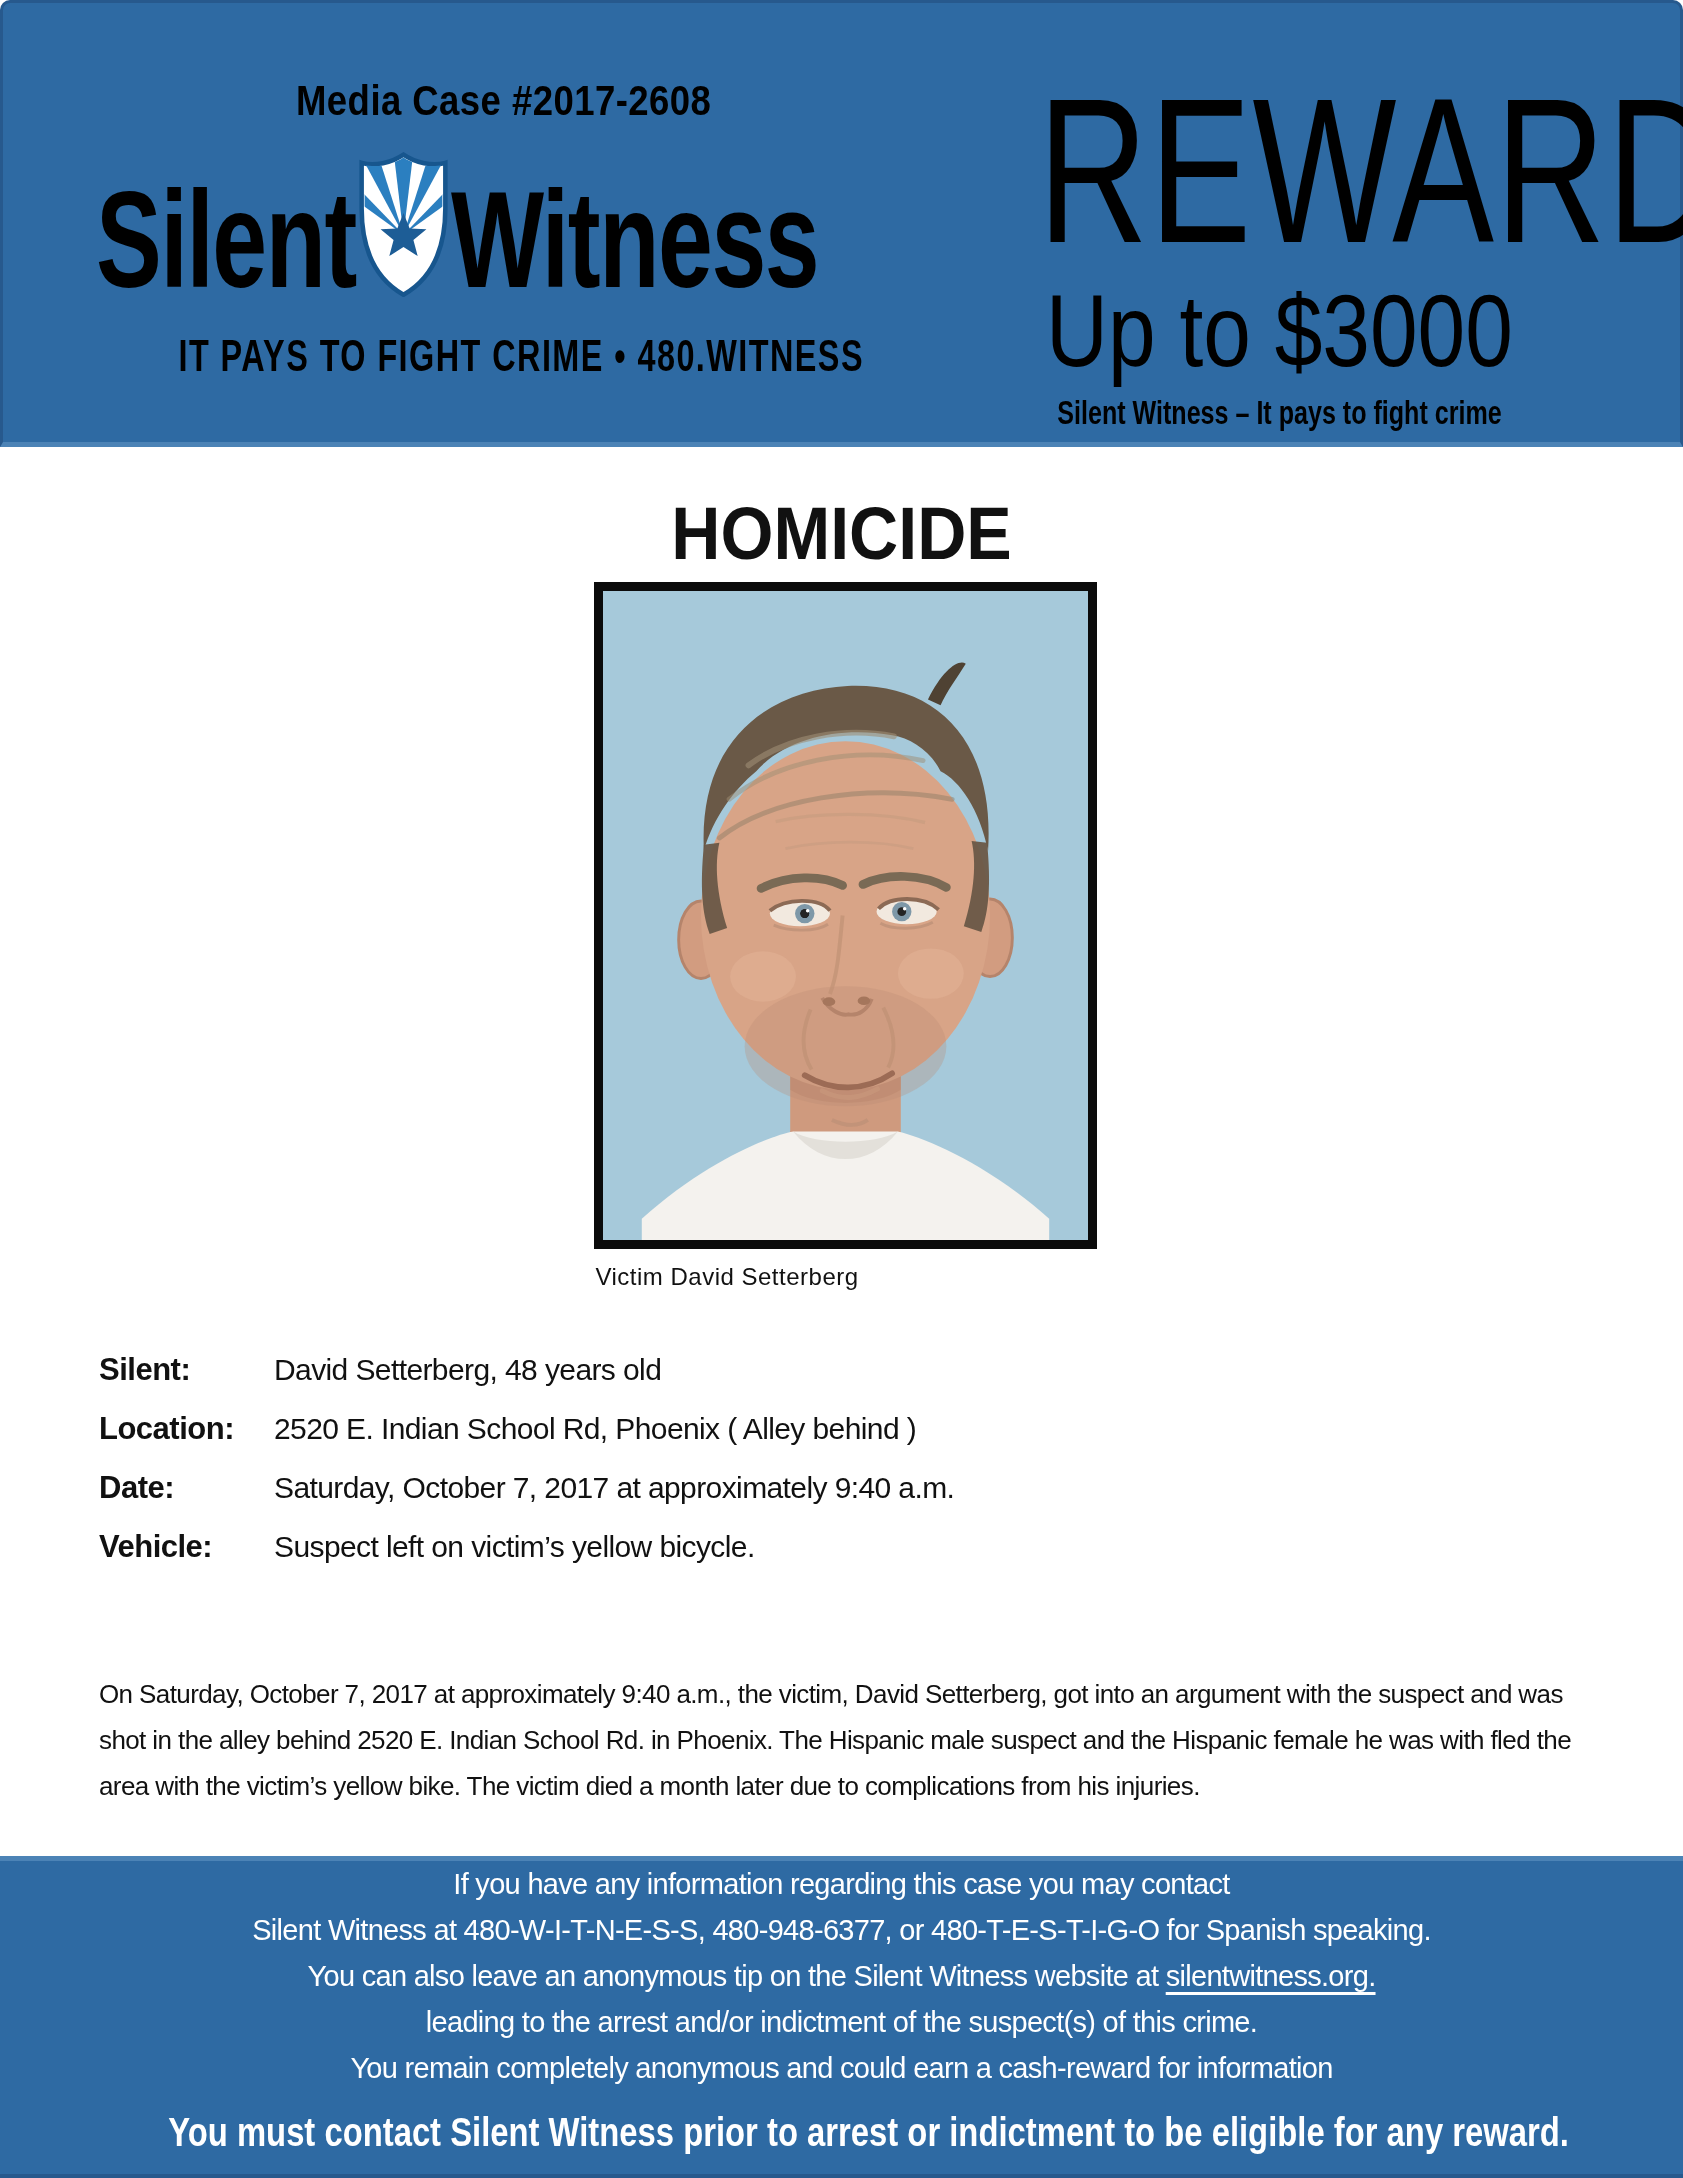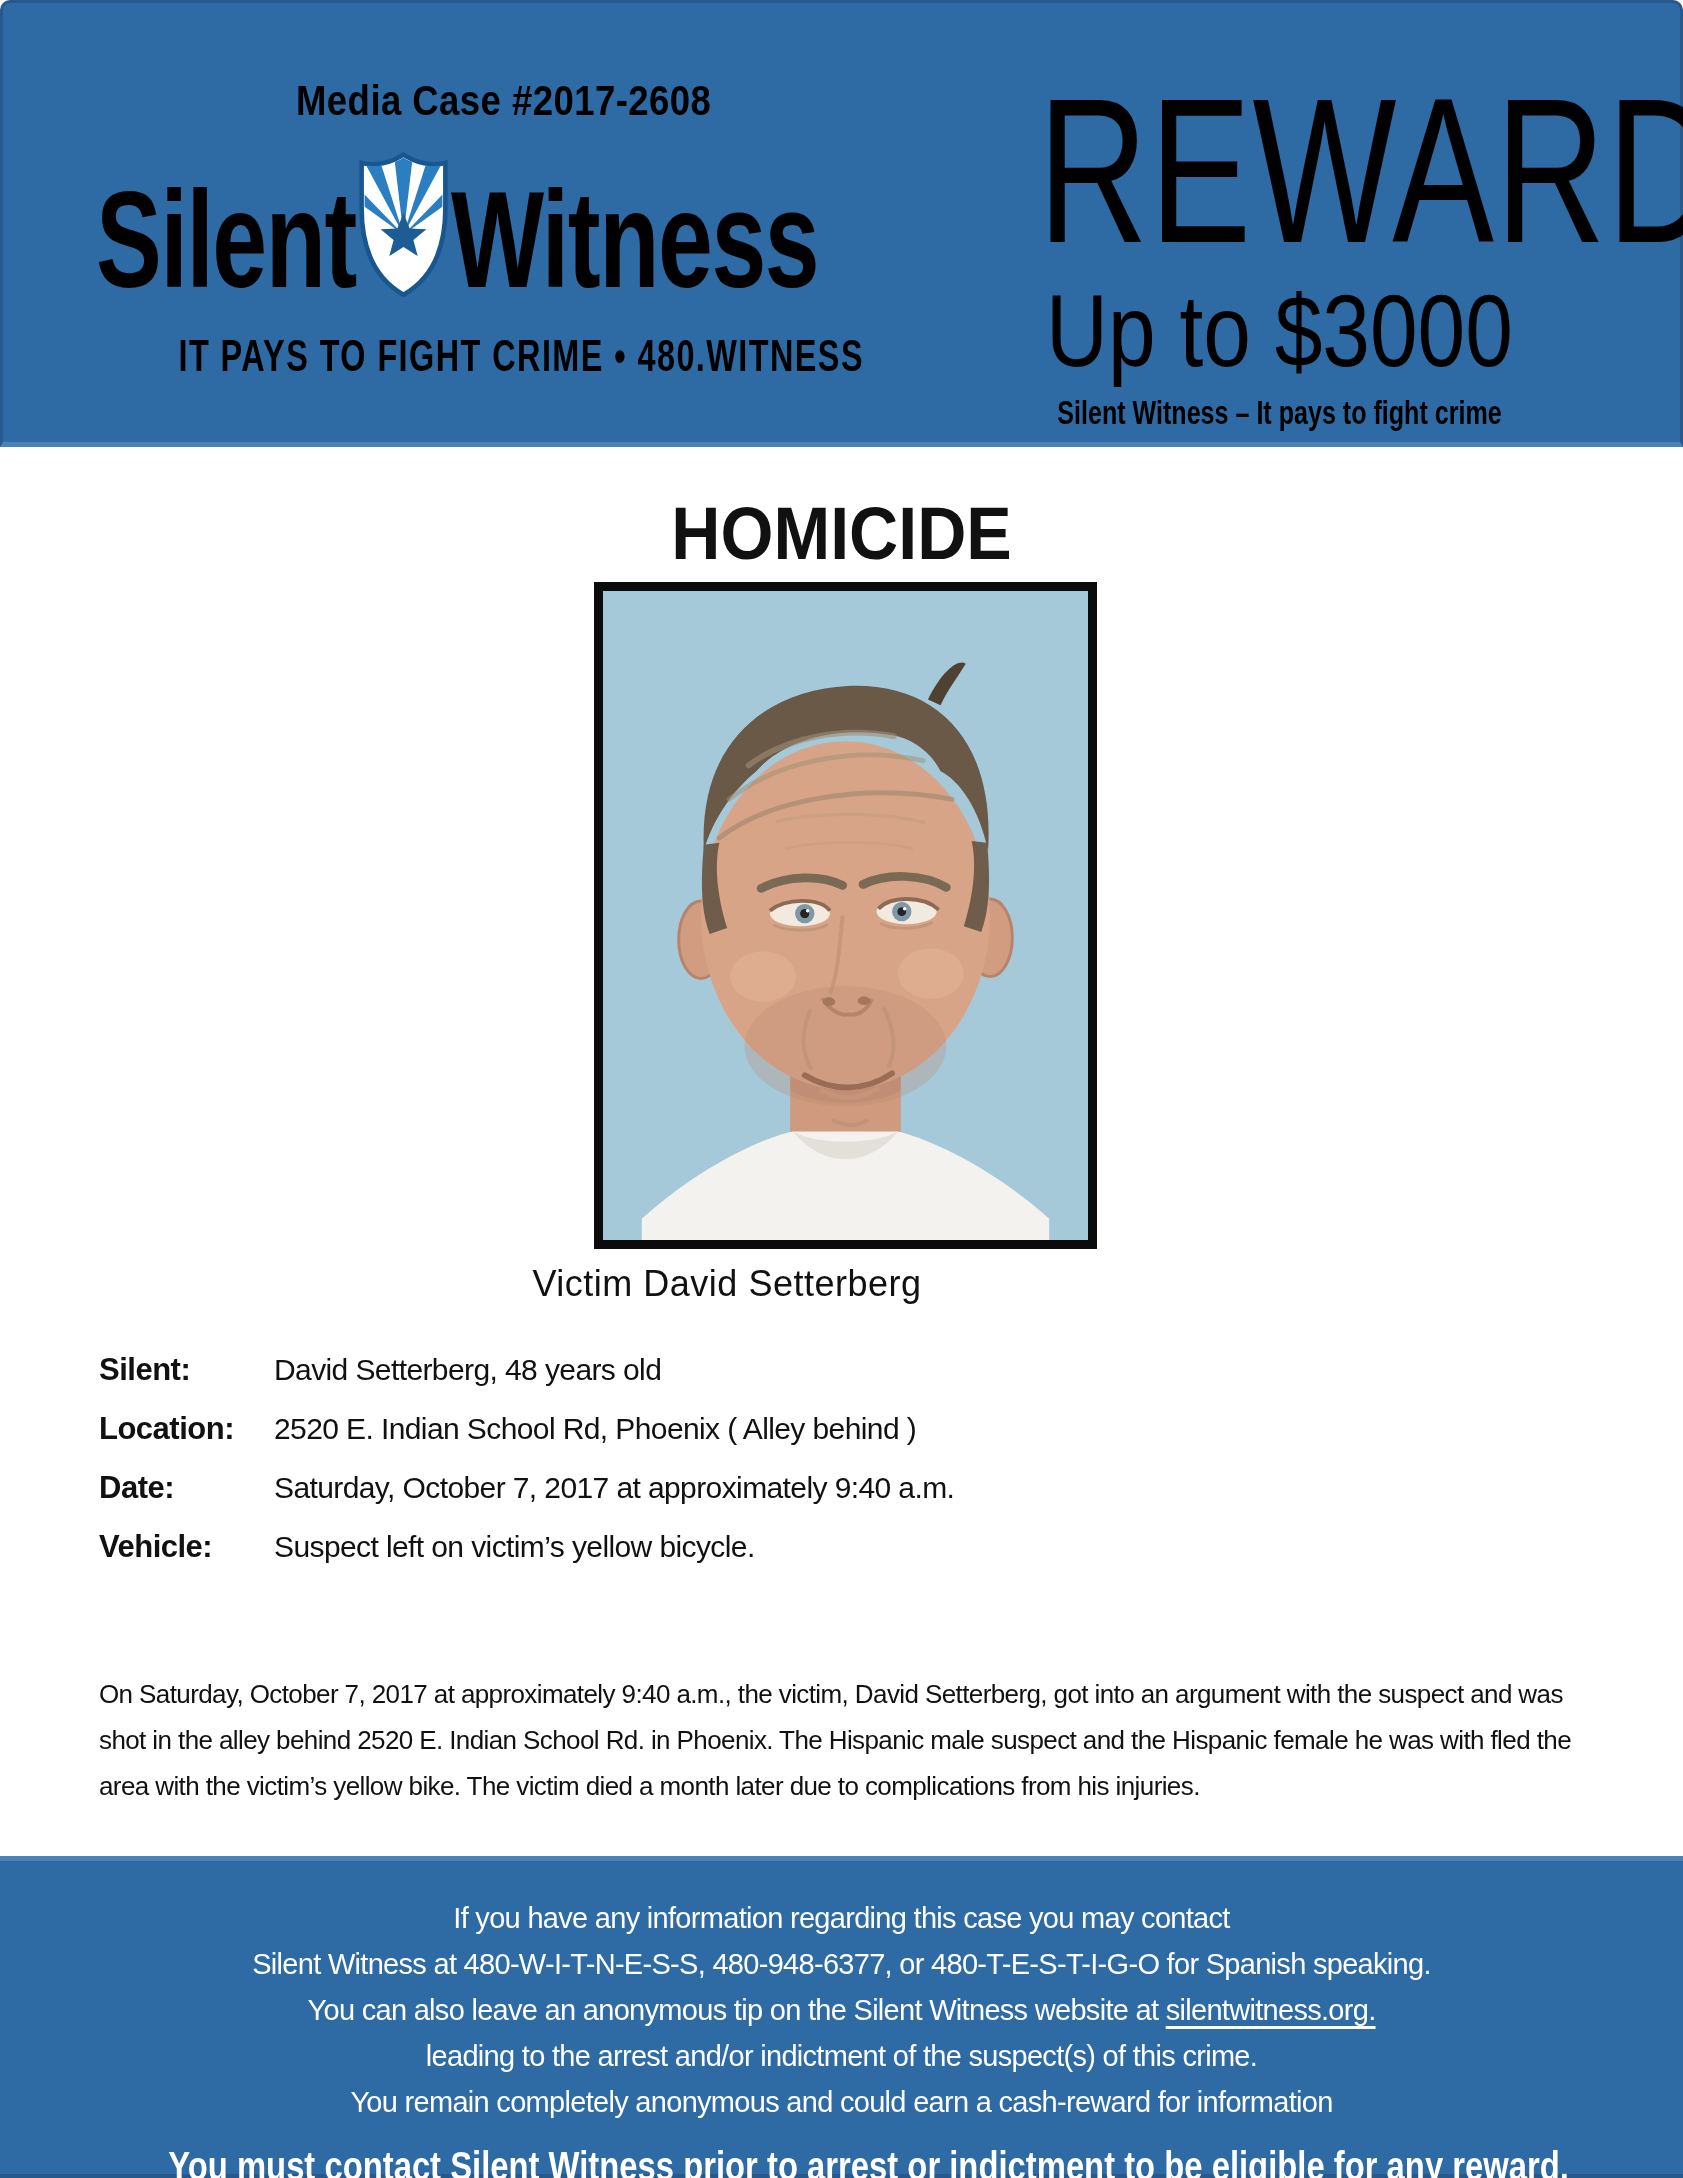--- a/index.html
+++ b/index.html
@@ -63,21 +63,21 @@
     font-size:74px;font-weight:800;letter-spacing:0;
     transform:scaleX(.92);transform-origin:center;white-space:nowrap;
   }
   .photo-frame{
     position:absolute;left:594px;top:582px;width:503px;height:667px;
     border:9px solid #0b0b0b;background:var(--photo-bg);
   }
   .photo-frame svg{display:block;width:100%;height:100%;}
   .photo-caption{
     position:absolute;left:0;top:1263px;width:1454px;text-align:center;
-    font-size:36px;letter-spacing:0.5px;
+    font-size:24px;letter-spacing:0.5px;
   }
 
   .details{position:absolute;left:99px;top:1348px;width:1505px;}
   .detail-row{display:flex;margin-bottom:15px;line-height:44px;}
   .detail-label{
     width:175px;flex:0 0 auto;font-weight:bold;
     font-size:31px;letter-spacing:-0.5px;
   }
   .detail-value{
     flex:1 1 auto;max-width:1327px;
@@ -89,21 +89,20 @@
     font-size:26px;letter-spacing:-0.6px;line-height:46px;
   }
 
   
   .footer{
     position:absolute;left:0;top:1856px;width:1683px;height:322px;
     background:var(--blue);
     border-top:5px solid var(--blue-border-light);
     border-bottom:4px solid var(--blue-border-dark);
     color:#ffffff;text-align:center;
-    padding-top:34px;
   }
   .footer-line{
     font-size:29px;letter-spacing:-0.7px;line-height:46px;white-space:nowrap;
   }
   .footer-link{
     color:#ffffff;text-decoration:underline;text-underline-offset:6px;text-decoration-thickness:3px;
     cursor:pointer;
   }
   .footer-bold{
     margin-top:18px;font-size:41px;font-weight:bold;white-space:nowrap;

